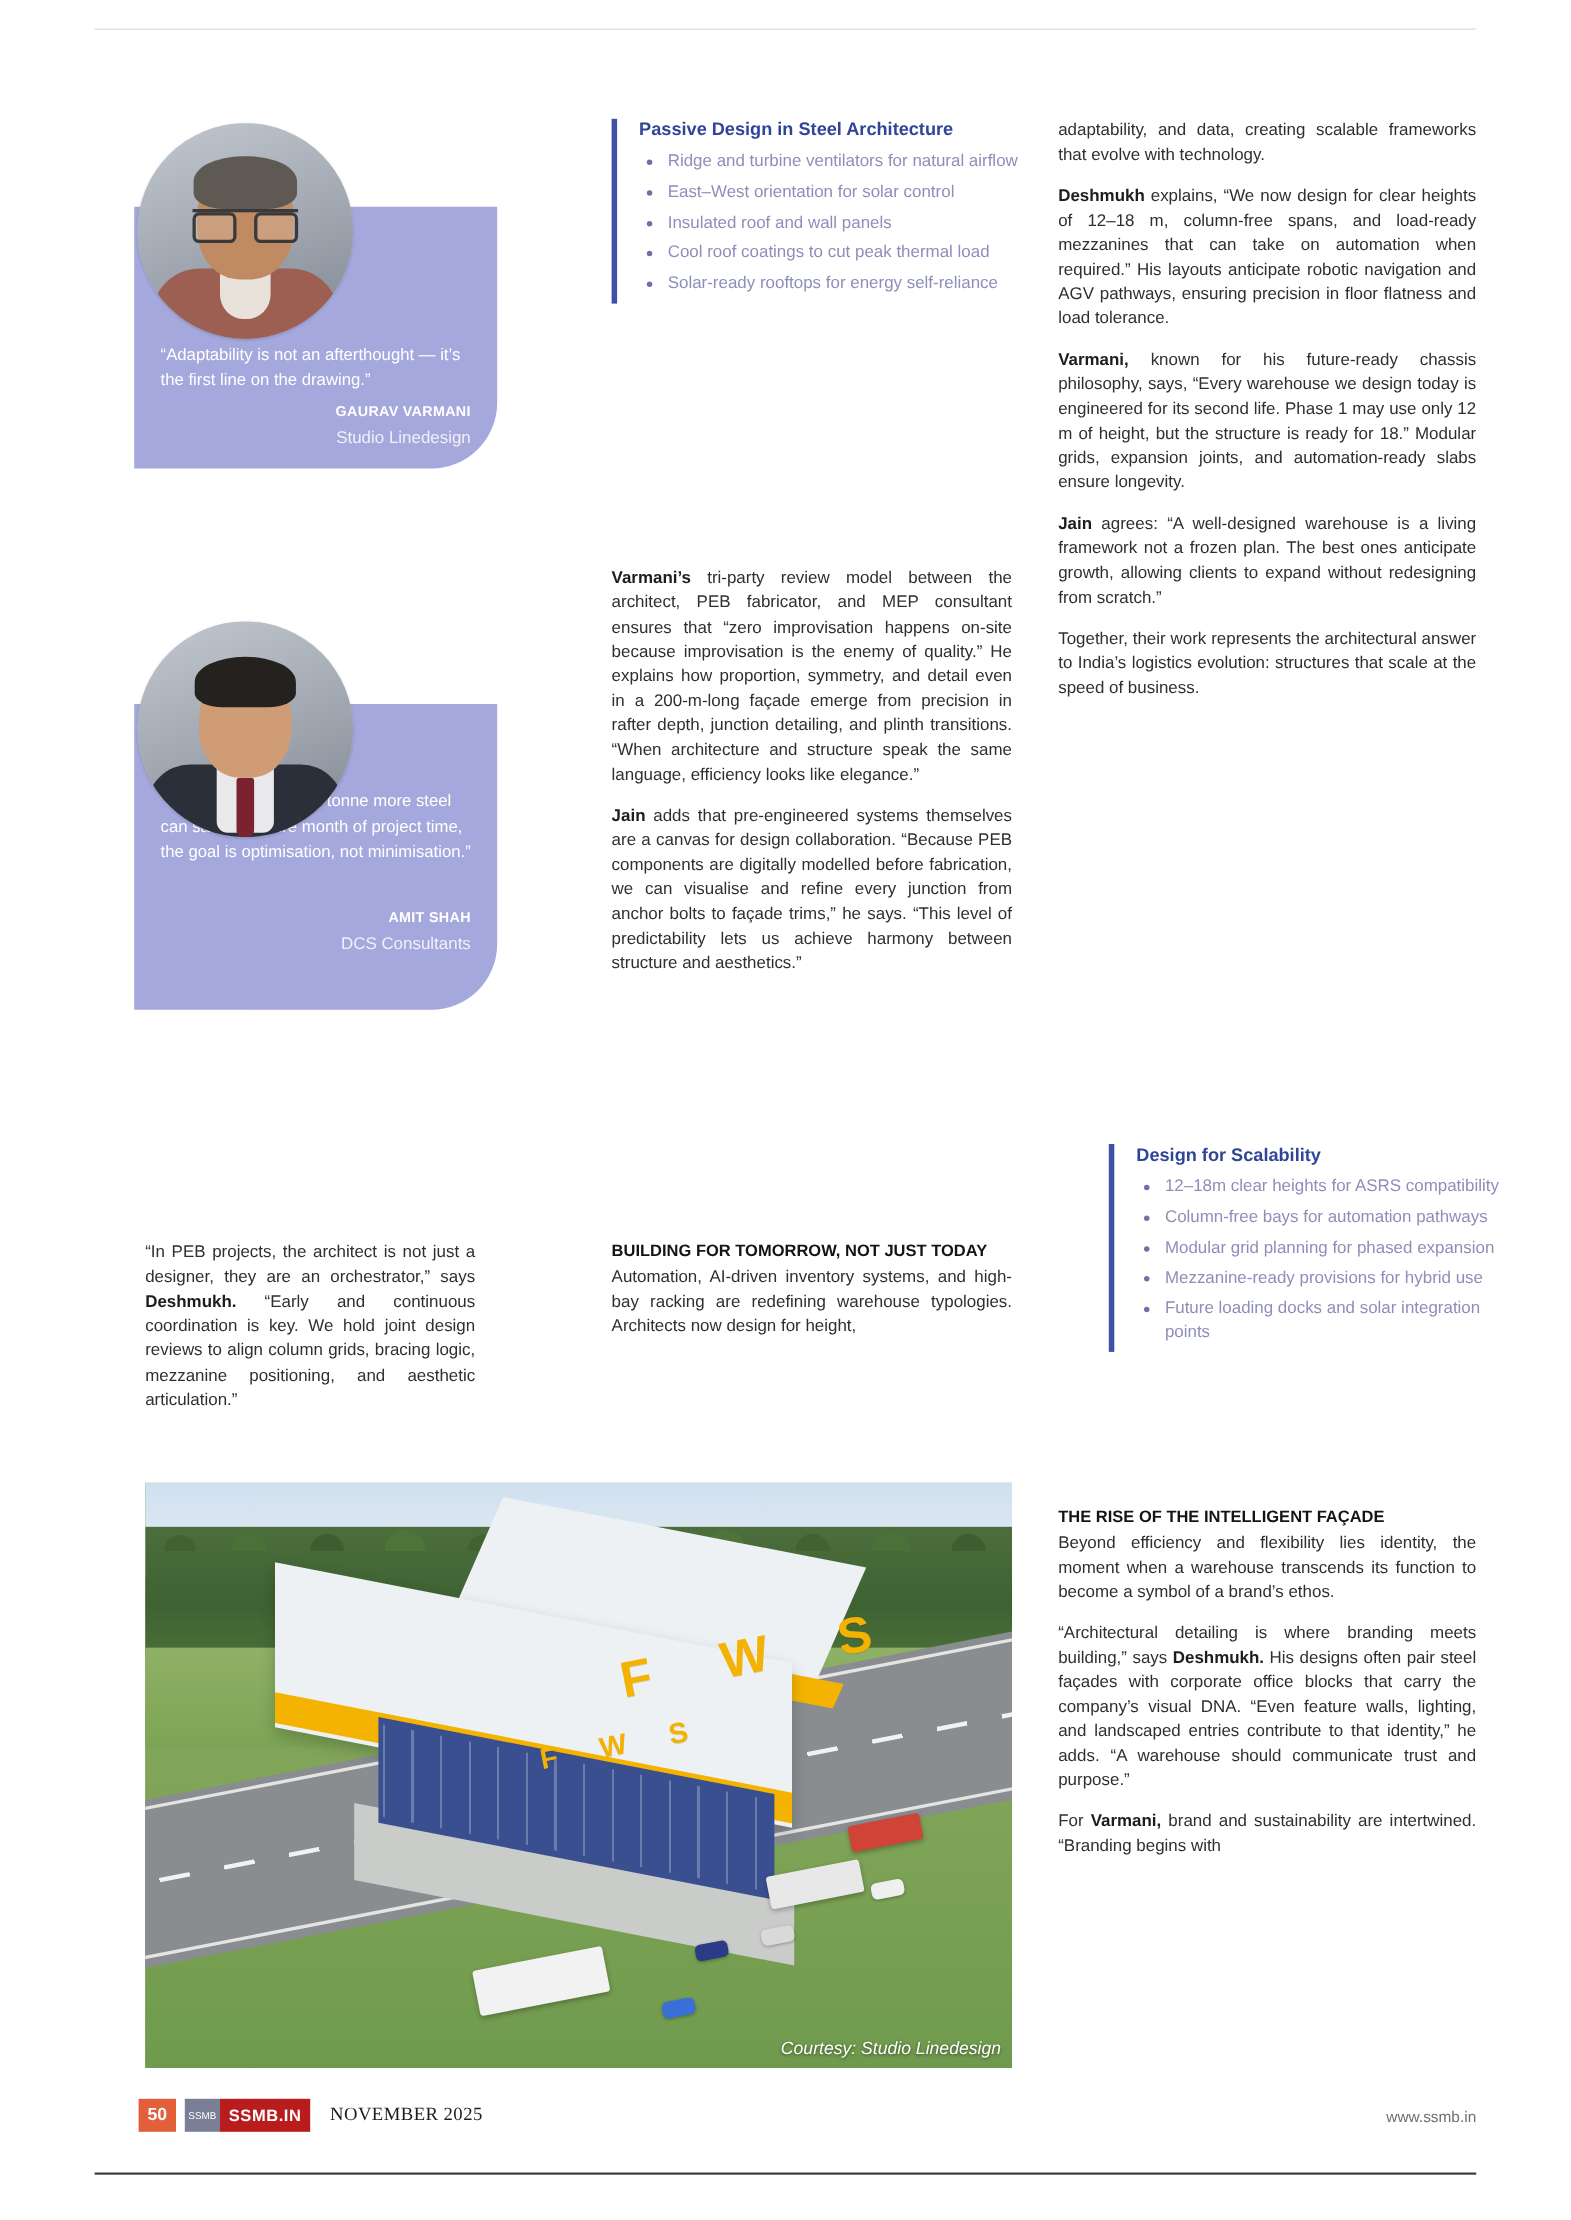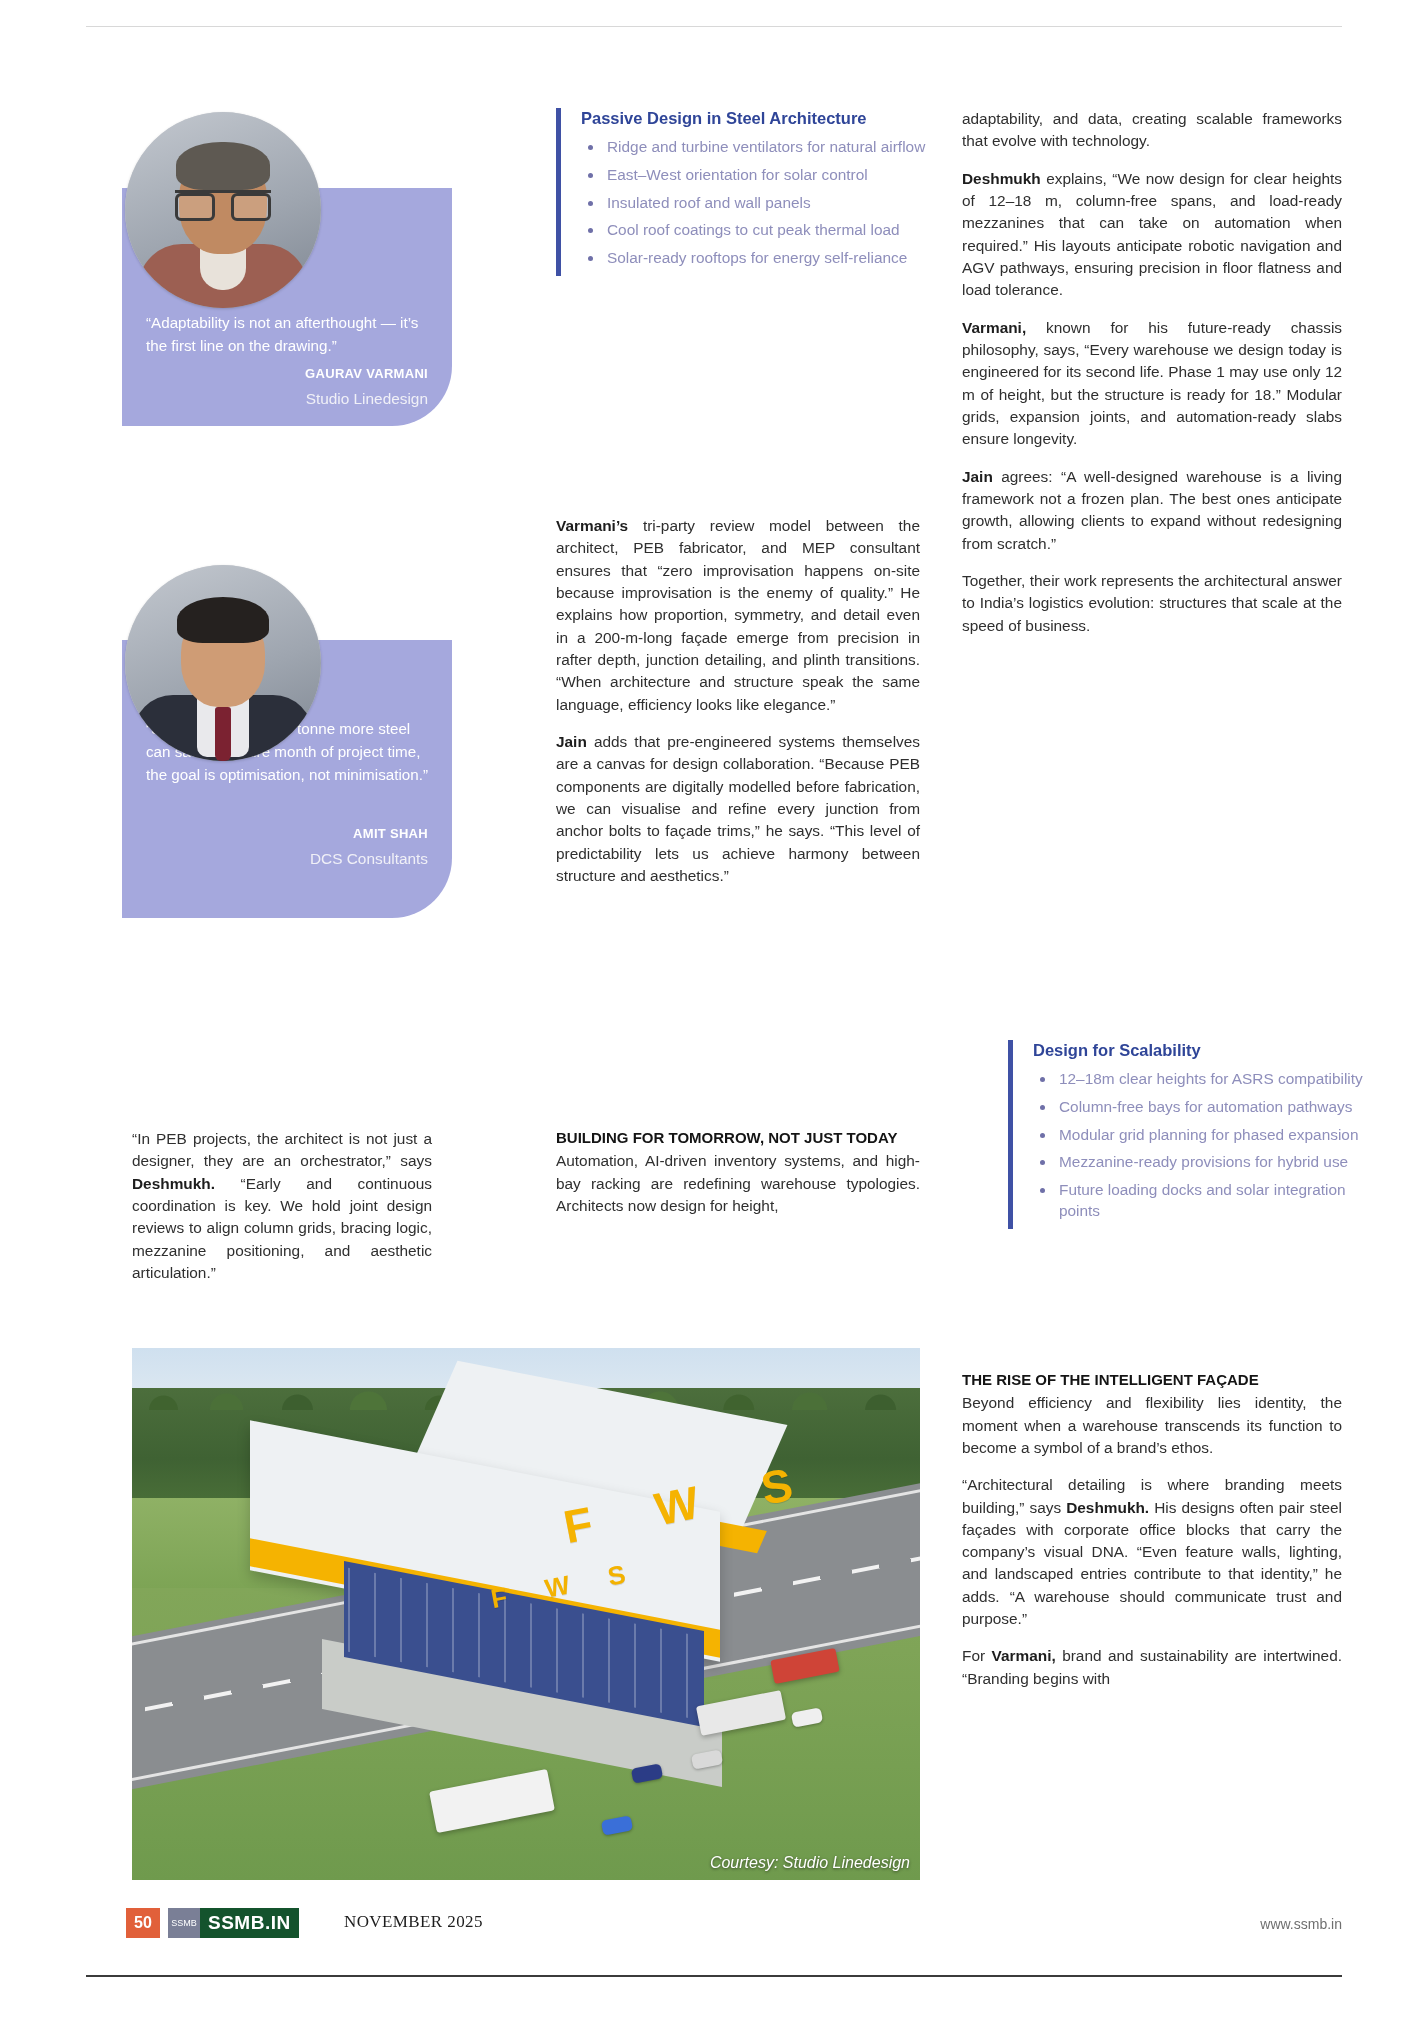--- a/index.html
+++ b/index.html
@@ -390,36 +390,35 @@
     align-items: stretch;
   }
   .footer-logo .mark {
     width: 32px;
     background: #7a7f96;
     color: #fff;
     font-size: 9px;
     display: flex; align-items: center; justify-content: center;
   }
   .footer-logo .word {
-    background: #14532d;
+    background: #b91c1c;
     color: #fff;
     font-weight: bold;
-    font-size: 19px;
+    font-size: 15px;
     letter-spacing: .5px;
     padding: 0 8px;
     display: flex; align-items: center;
   }
   .footer-date {
     position: absolute;
     left: 300px; top: 1912px;
     font-family: "Liberation Serif", serif;
     font-size: 17px;
     color: #1d1d1d;
     letter-spacing: .4px;
-    margin-left: 44px;
   }
   .footer-site {
     position: absolute;
     right: 86px; top: 1916px;
     font-size: 14px;
     color: #6f6f6f;
   }
 </style>
 </head>
 <body>

